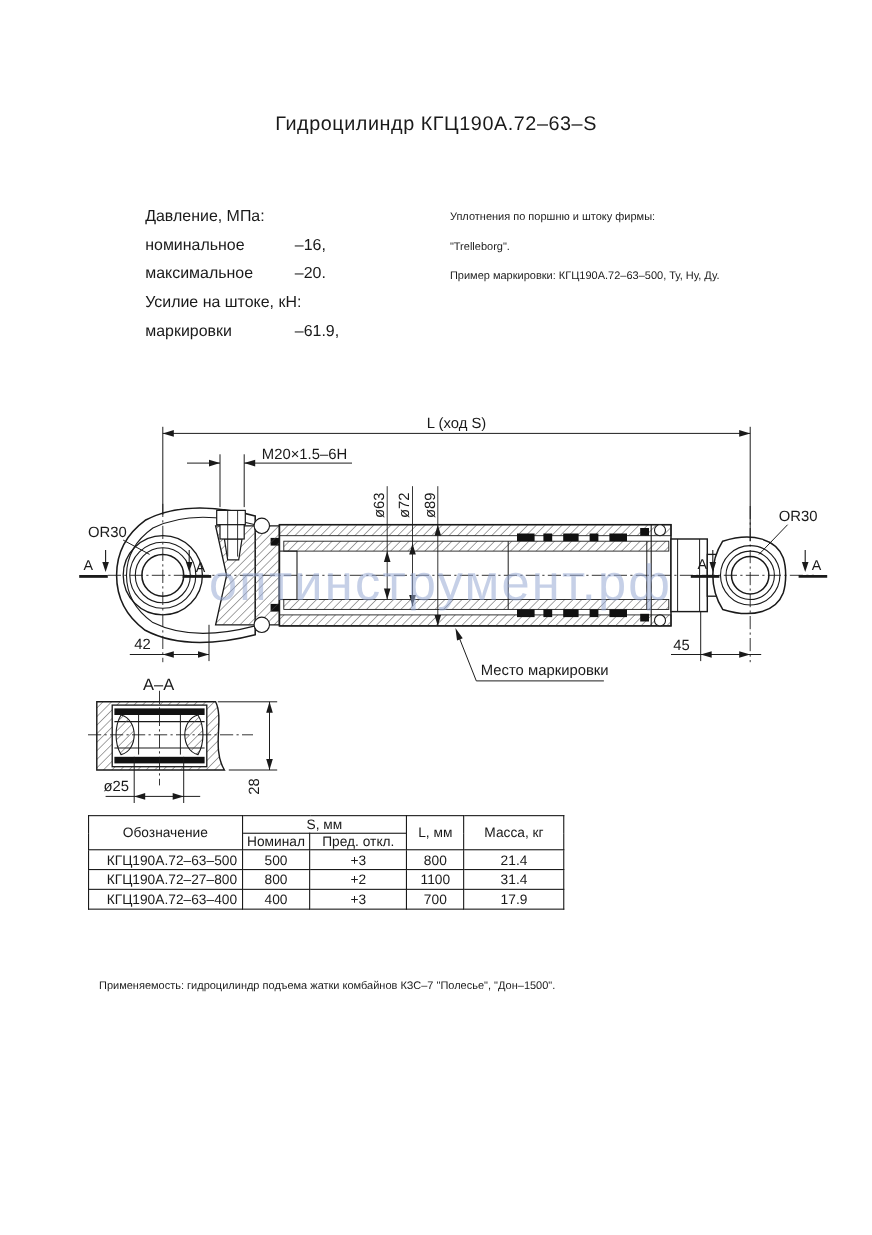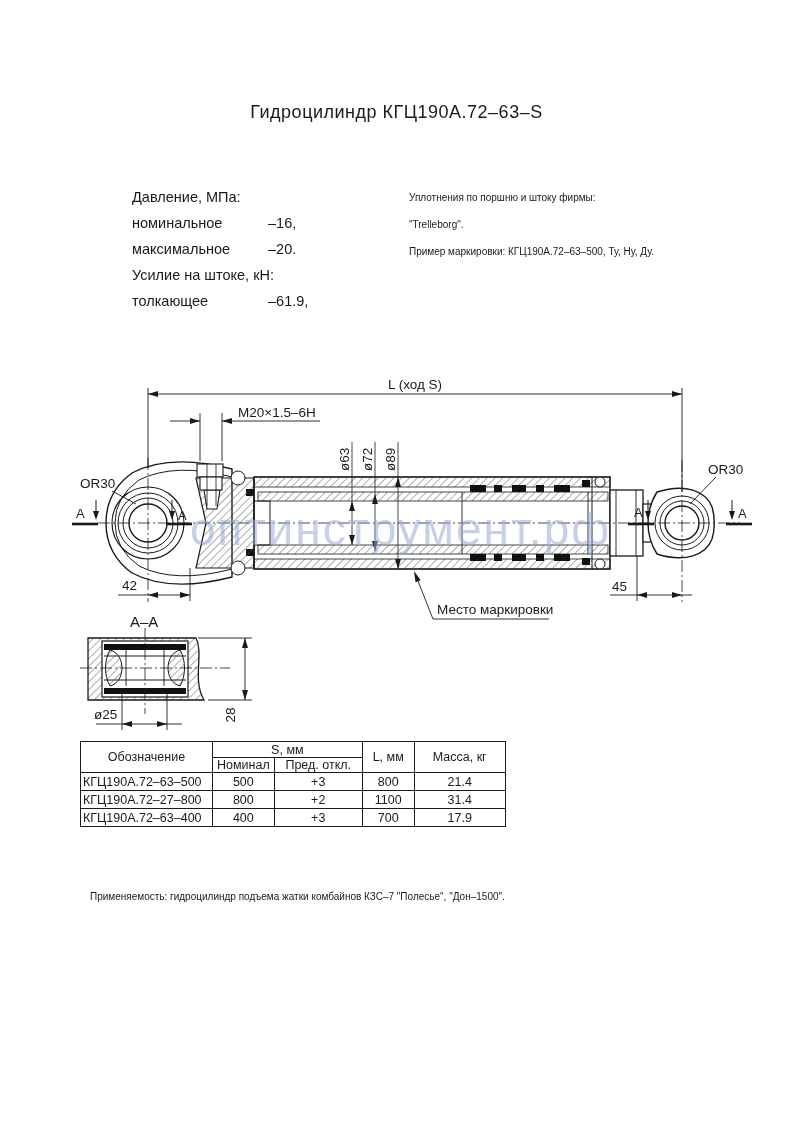--- a/index.html
+++ b/index.html
@@ -10,37 +10,37 @@
   .specs-left{position:absolute;left:132px;top:184px;font-size:14.5px;line-height:26px;white-space:nowrap;}
   .specs-left .lbl{display:inline-block;width:136px;}
   .specs-right{position:absolute;left:409px;top:184px;font-size:10px;line-height:27px;white-space:nowrap;}
   svg.tech{position:absolute;left:0;top:0;z-index:1;}
   .watermark{position:absolute;left:190px;top:502px;z-index:3;font-size:46px;font-weight:400;
              letter-spacing:2px;color:rgba(152,170,212,0.55);white-space:nowrap;pointer-events:none;}
   table.spec-table{position:absolute;left:80px;top:741px;z-index:2;border-collapse:collapse;
                    font-size:12.5px;table-layout:fixed;}
   table.spec-table th,table.spec-table td{border:1px solid #1a1a1a;font-weight:normal;
                    text-align:center;padding:0 4px;white-space:nowrap;}
-  table.spec-table td.des{text-align:left;padding-left:2px;}
+  table.spec-table td.des{text-align:left;padding-left:16px;}
   tr.h1{height:16px;padding-left:30px;} tr.h2{height:15px;} tbody tr{height:18px;}
   .footer-note{position:absolute;left:90px;top:891px;font-size:10px;white-space:nowrap;}
 </style>
 </head>
 <body>
 
 <div class="page">
 
   <div class="title">Гидроцилиндр КГЦ190А.72–63–S</div>
 
   <div class="specs-left">
     <div>Давление, МПа:</div>
     <div><span class="lbl">номинальное</span><span>–16,</span></div>
     <div><span class="lbl">максимальное</span><span>–20.</span></div>
     <div>Усилие на штоке, кН:</div>
-    <div><span class="lbl">толкающее</span><span>–61.9,</span></div>
+    <div><span class="lbl">маркировки</span><span>–61.9,</span></div>
   </div>
 
   <div class="specs-right">
     <div>Уплотнения по поршню и штоку фирмы:</div>
     <div>"Trelleborg".</div>
     <div>Пример маркировки: КГЦ190А.72–63–500, Ту, Ну, Ду.</div>
   </div>
 
   <svg class="tech" width="793" height="1123" viewBox="0 0 793 1123">
     <defs>

